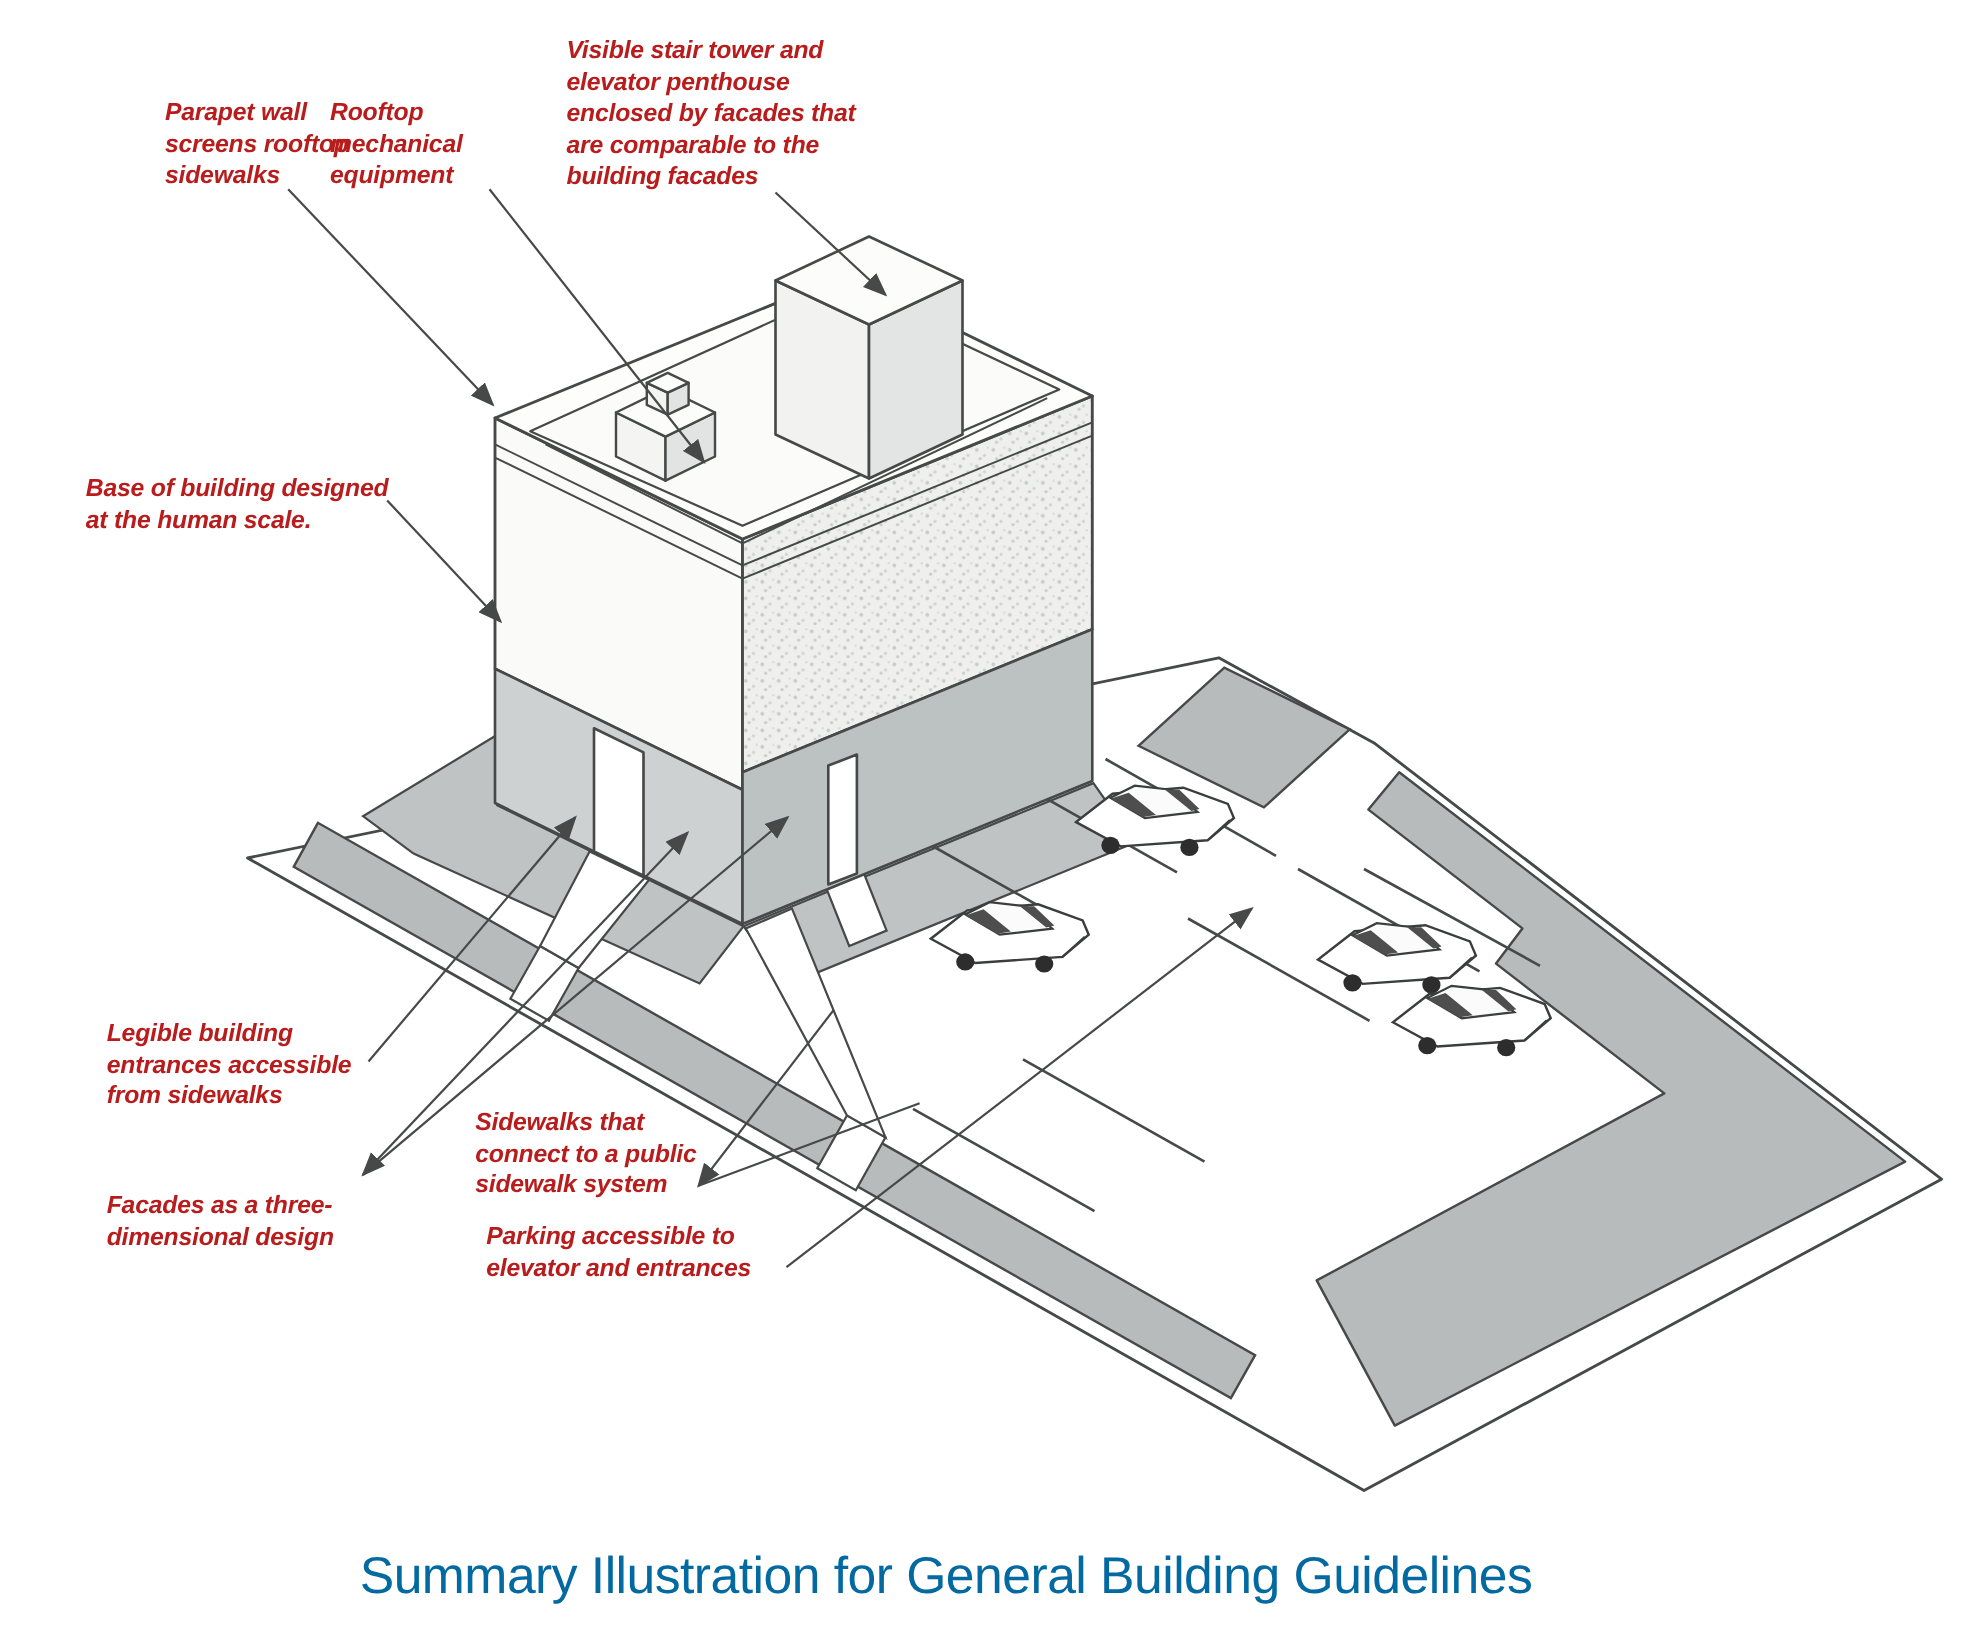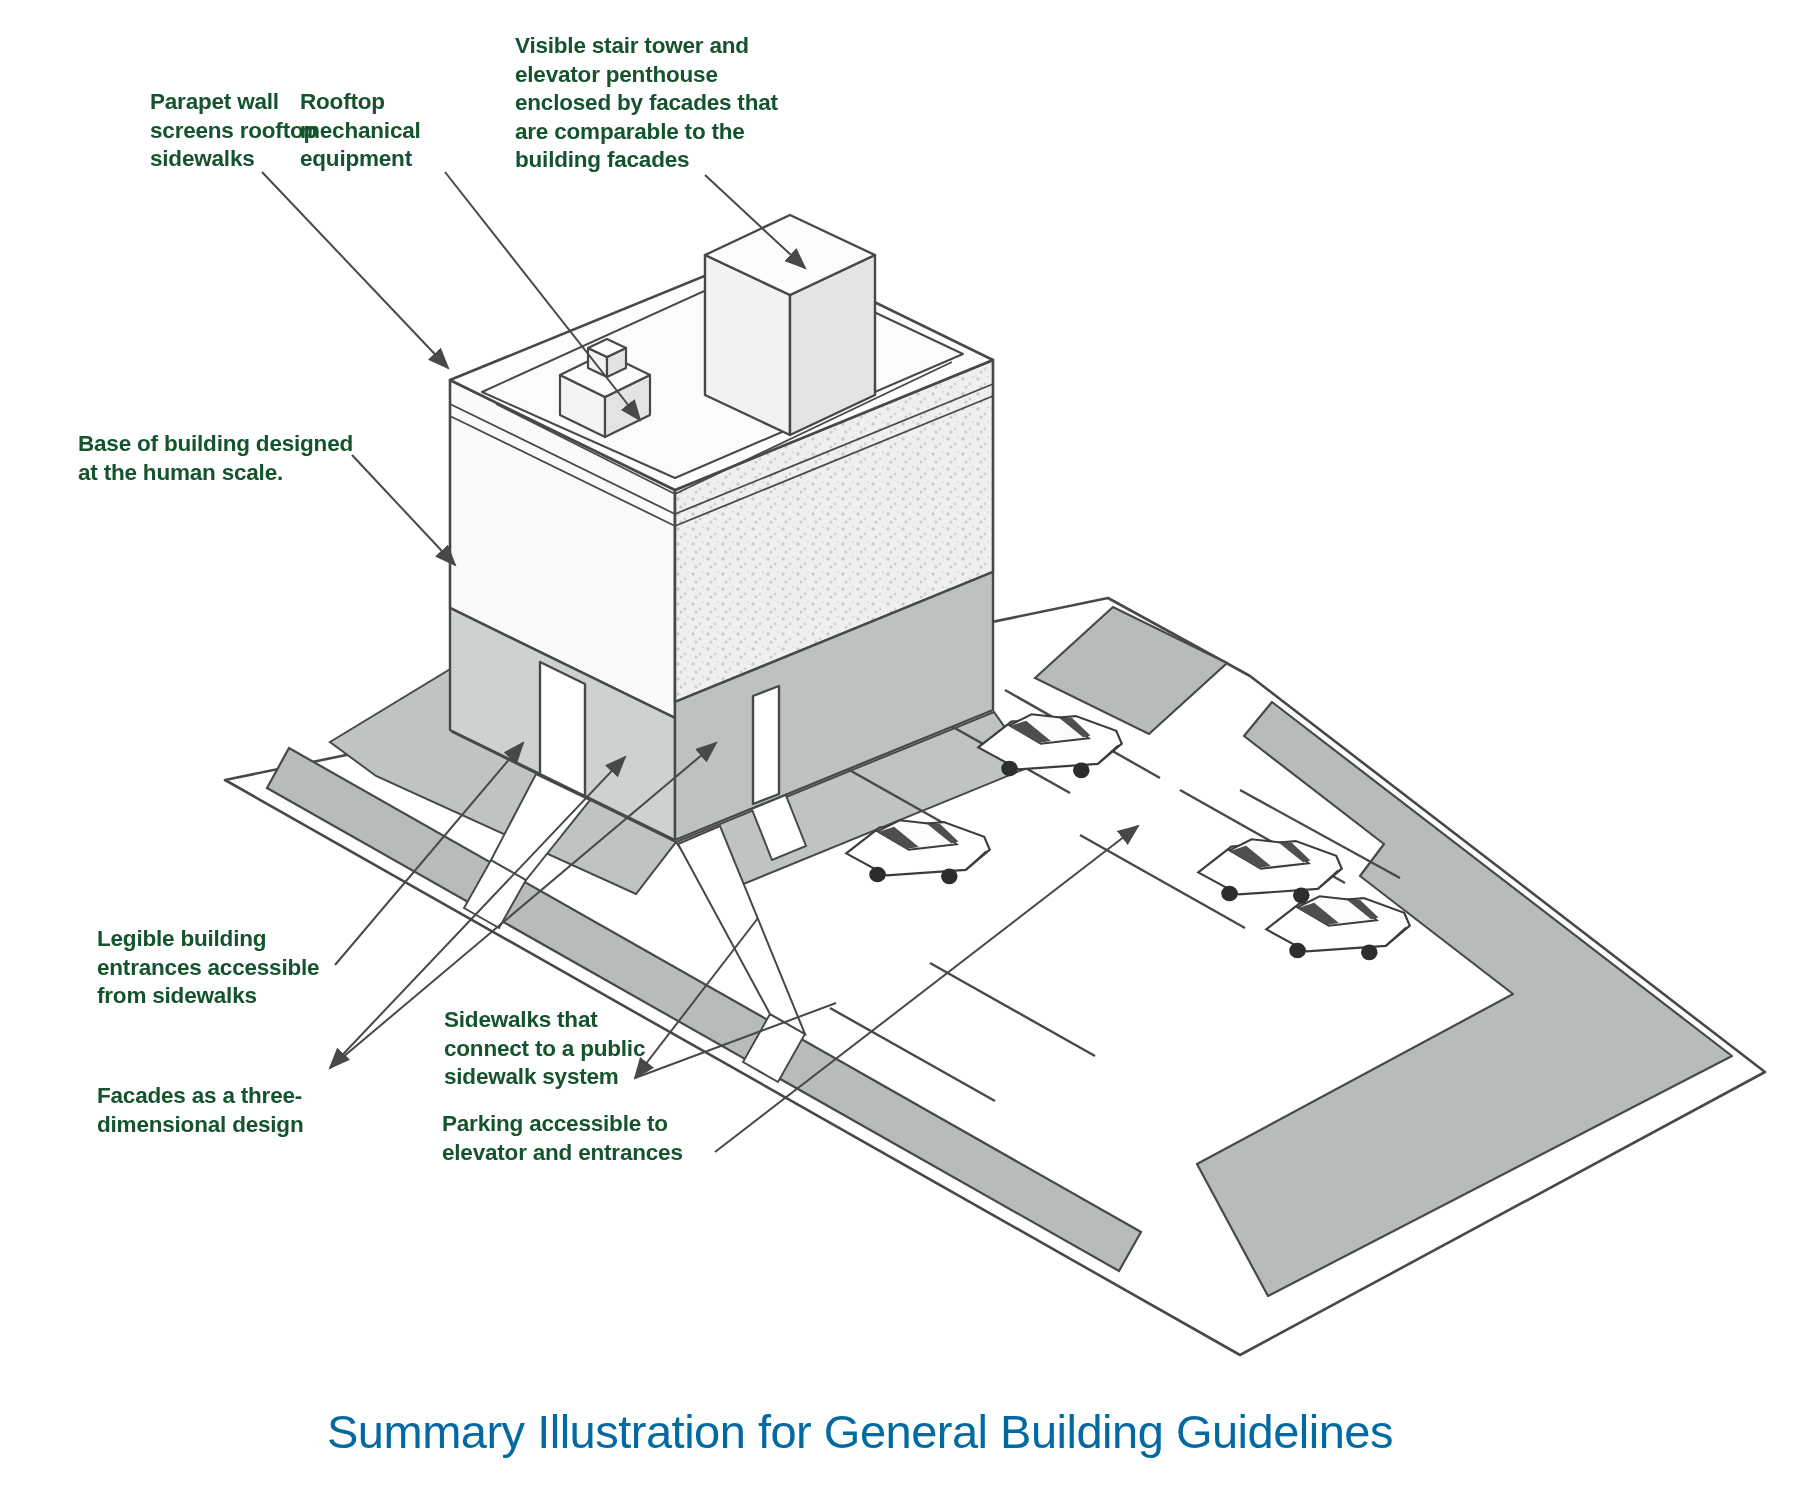--- a/index.html
+++ b/index.html
@@ -1,20 +1,20 @@
 <!DOCTYPE html>
 <html><head>
 <meta charset="utf-8">
 <style>
   html,body{margin:0;padding:0;background:#ffffff;}
   #page{position:relative;width:1794px;height:1500px;background:#ffffff;overflow:hidden;
         font-family:"Liberation Sans",sans-serif;}
   #scene{position:absolute;left:0;top:0;width:1794px;height:1500px;}
   .callout{position:absolute;font-weight:bold;font-size:22.5px;line-height:28.5px;
-           letter-spacing:-0.2px;color:#14532d;white-space:pre-line;}
+           letter-spacing:-0.2px;color:#b91c1c;white-space:pre-line;font-style:italic;}
   #title{position:absolute;left:110px;top:1404px;width:1500px;text-align:center;
          font-size:47px;font-weight:normal;letter-spacing:-0.5px;color:#0369a1;}
 </style>
 </head>
 <body>
 
 <div id="page">
 
   <svg id="scene" viewBox="0 0 1794 1500" xmlns="http://www.w3.org/2000/svg">
     <defs>
@@ -136,20 +136,20 @@
 enclosed by facades that
 are comparable to the
 building facades</div>
   <div class="callout" style="left:78px;top:430px;">Base of building designed
 at the human scale.</div>
   <div class="callout" style="left:97px;top:925px;">Legible building
 entrances accessible
 from sidewalks</div>
   <div class="callout" style="left:97px;top:1035px;margin-top:47px;">Facades as a three-
 dimensional design</div>
-  <div class="callout" style="left:444px;top:1006px;">Sidewalks that
+  <div class="callout" style="left:432px;top:1006px;">Sidewalks that
 connect to a public
 sidewalk system</div>
   <div class="callout" style="left:442px;top:1110px;">Parking accessible to
 elevator and entrances</div>
 
   <div id="title">Summary Illustration for General Building Guidelines</div>
 </div>
 
 </body></html>

